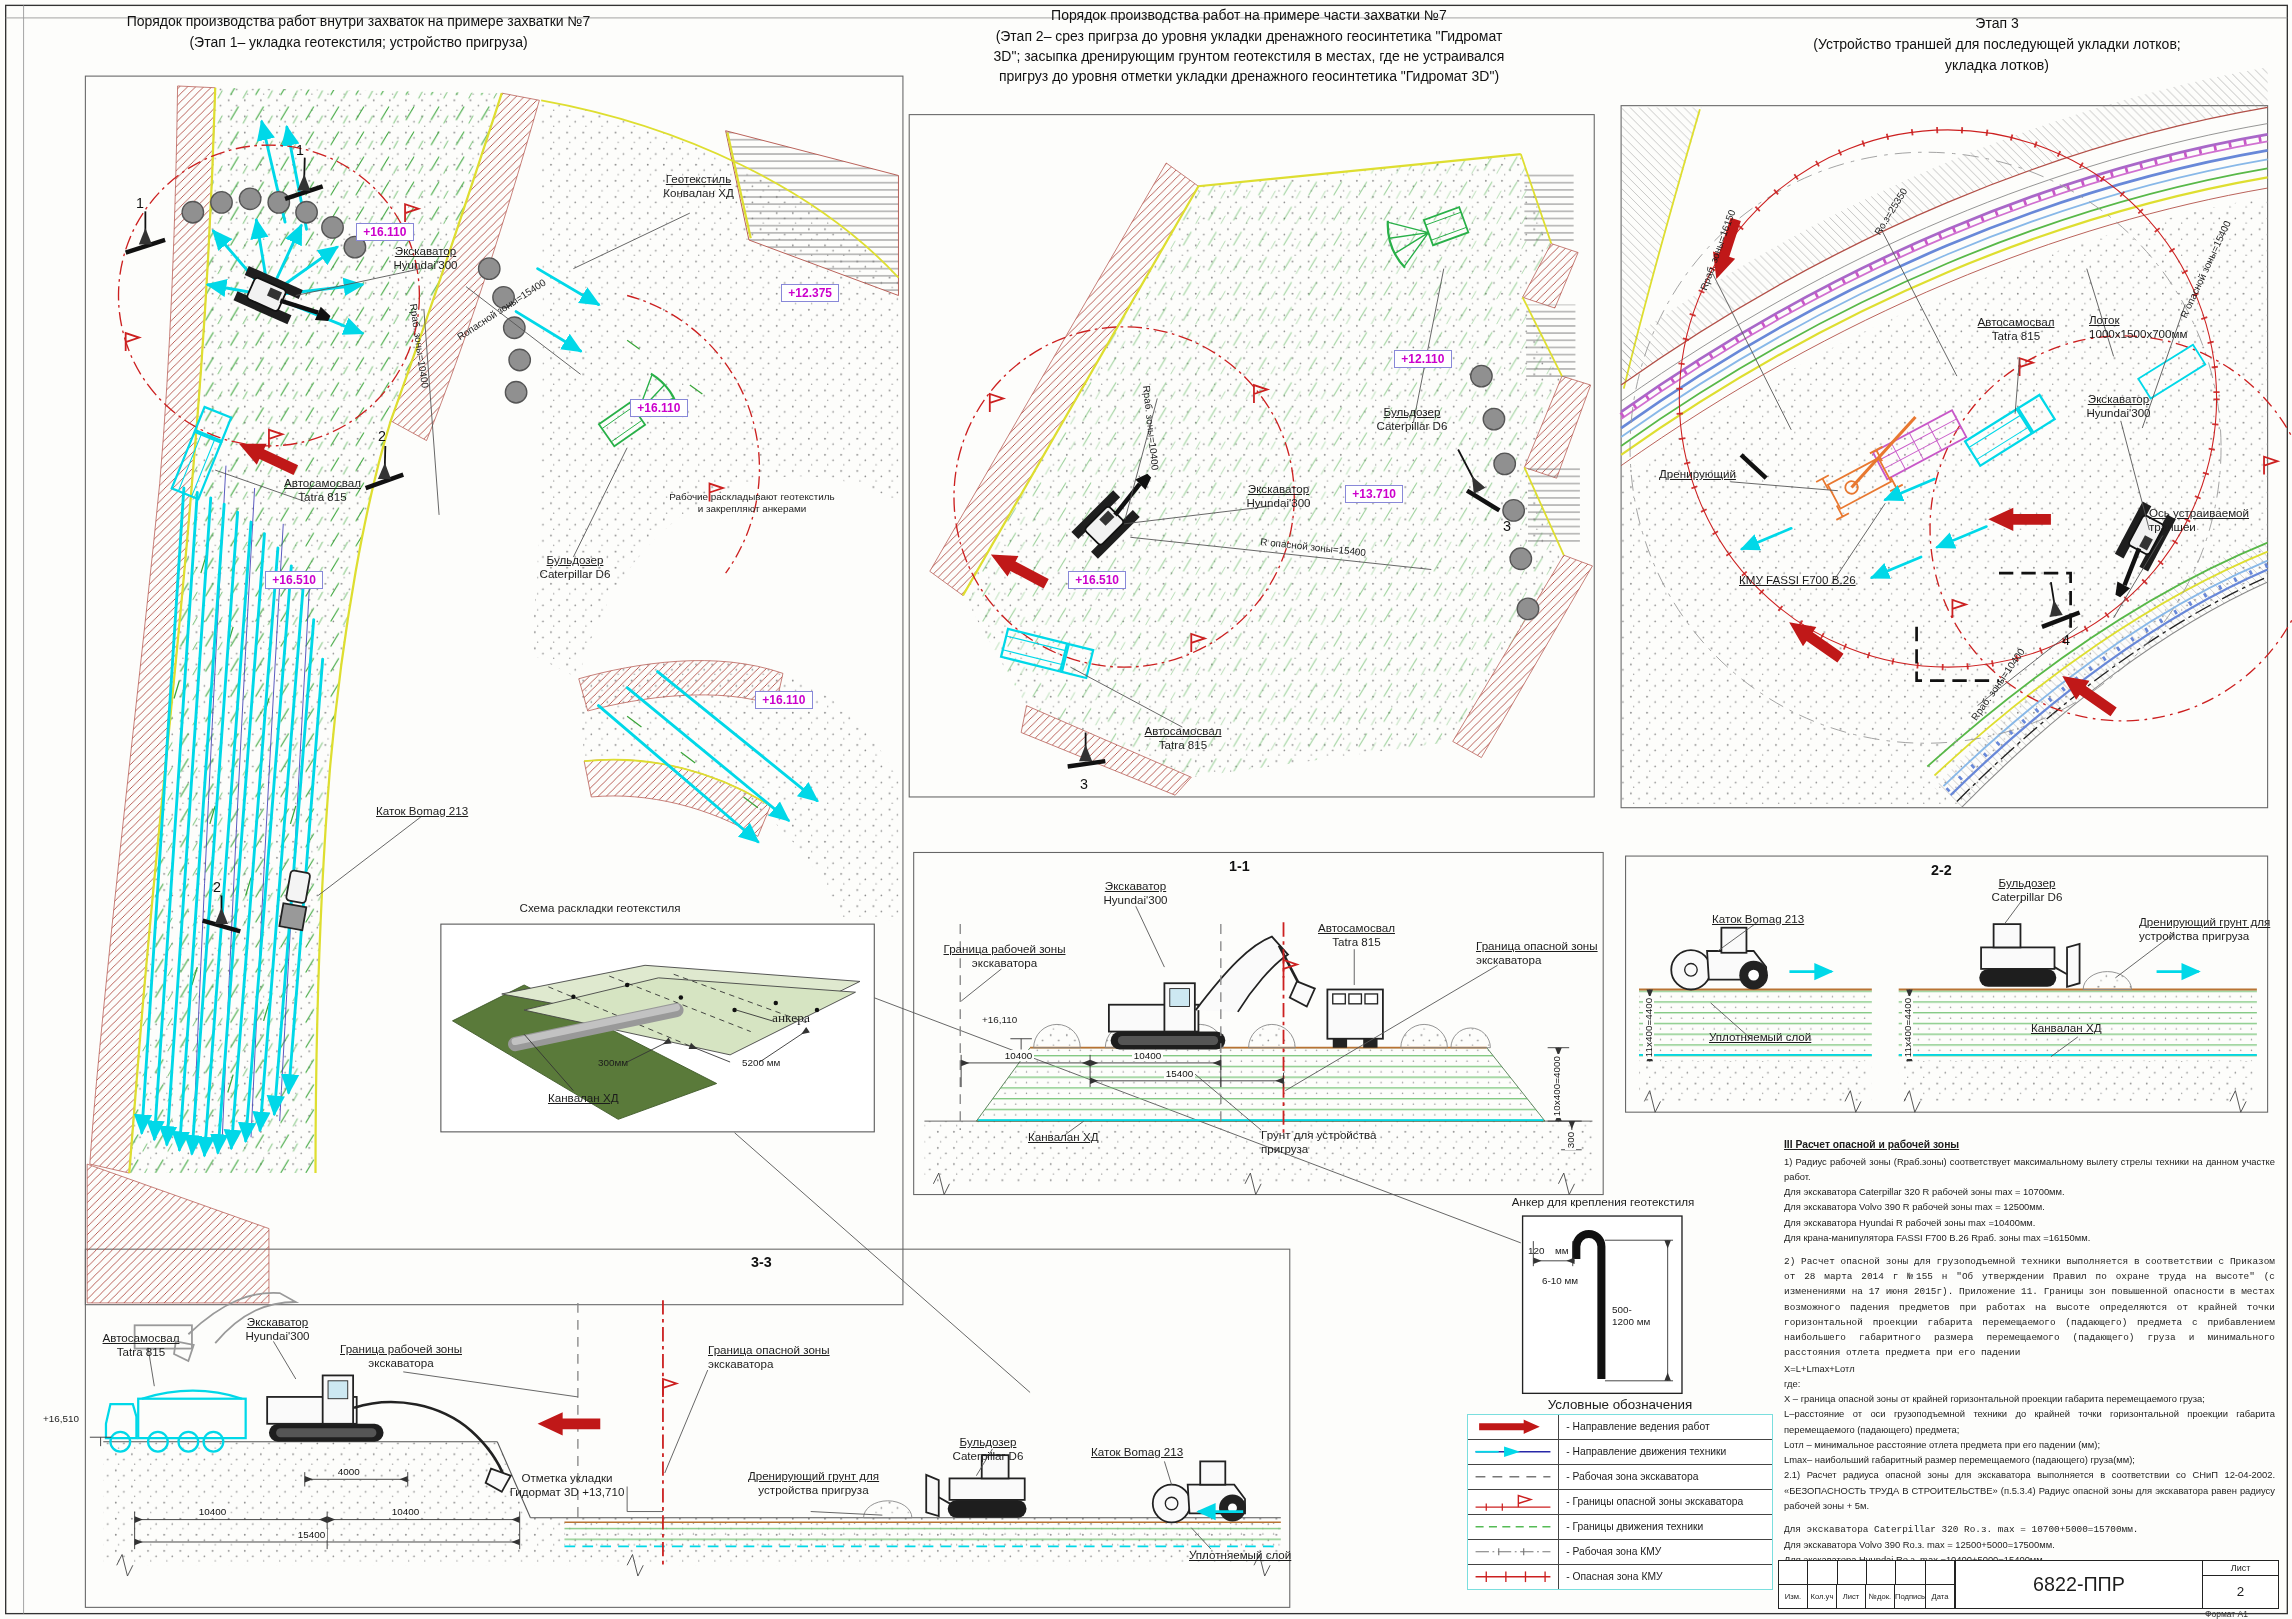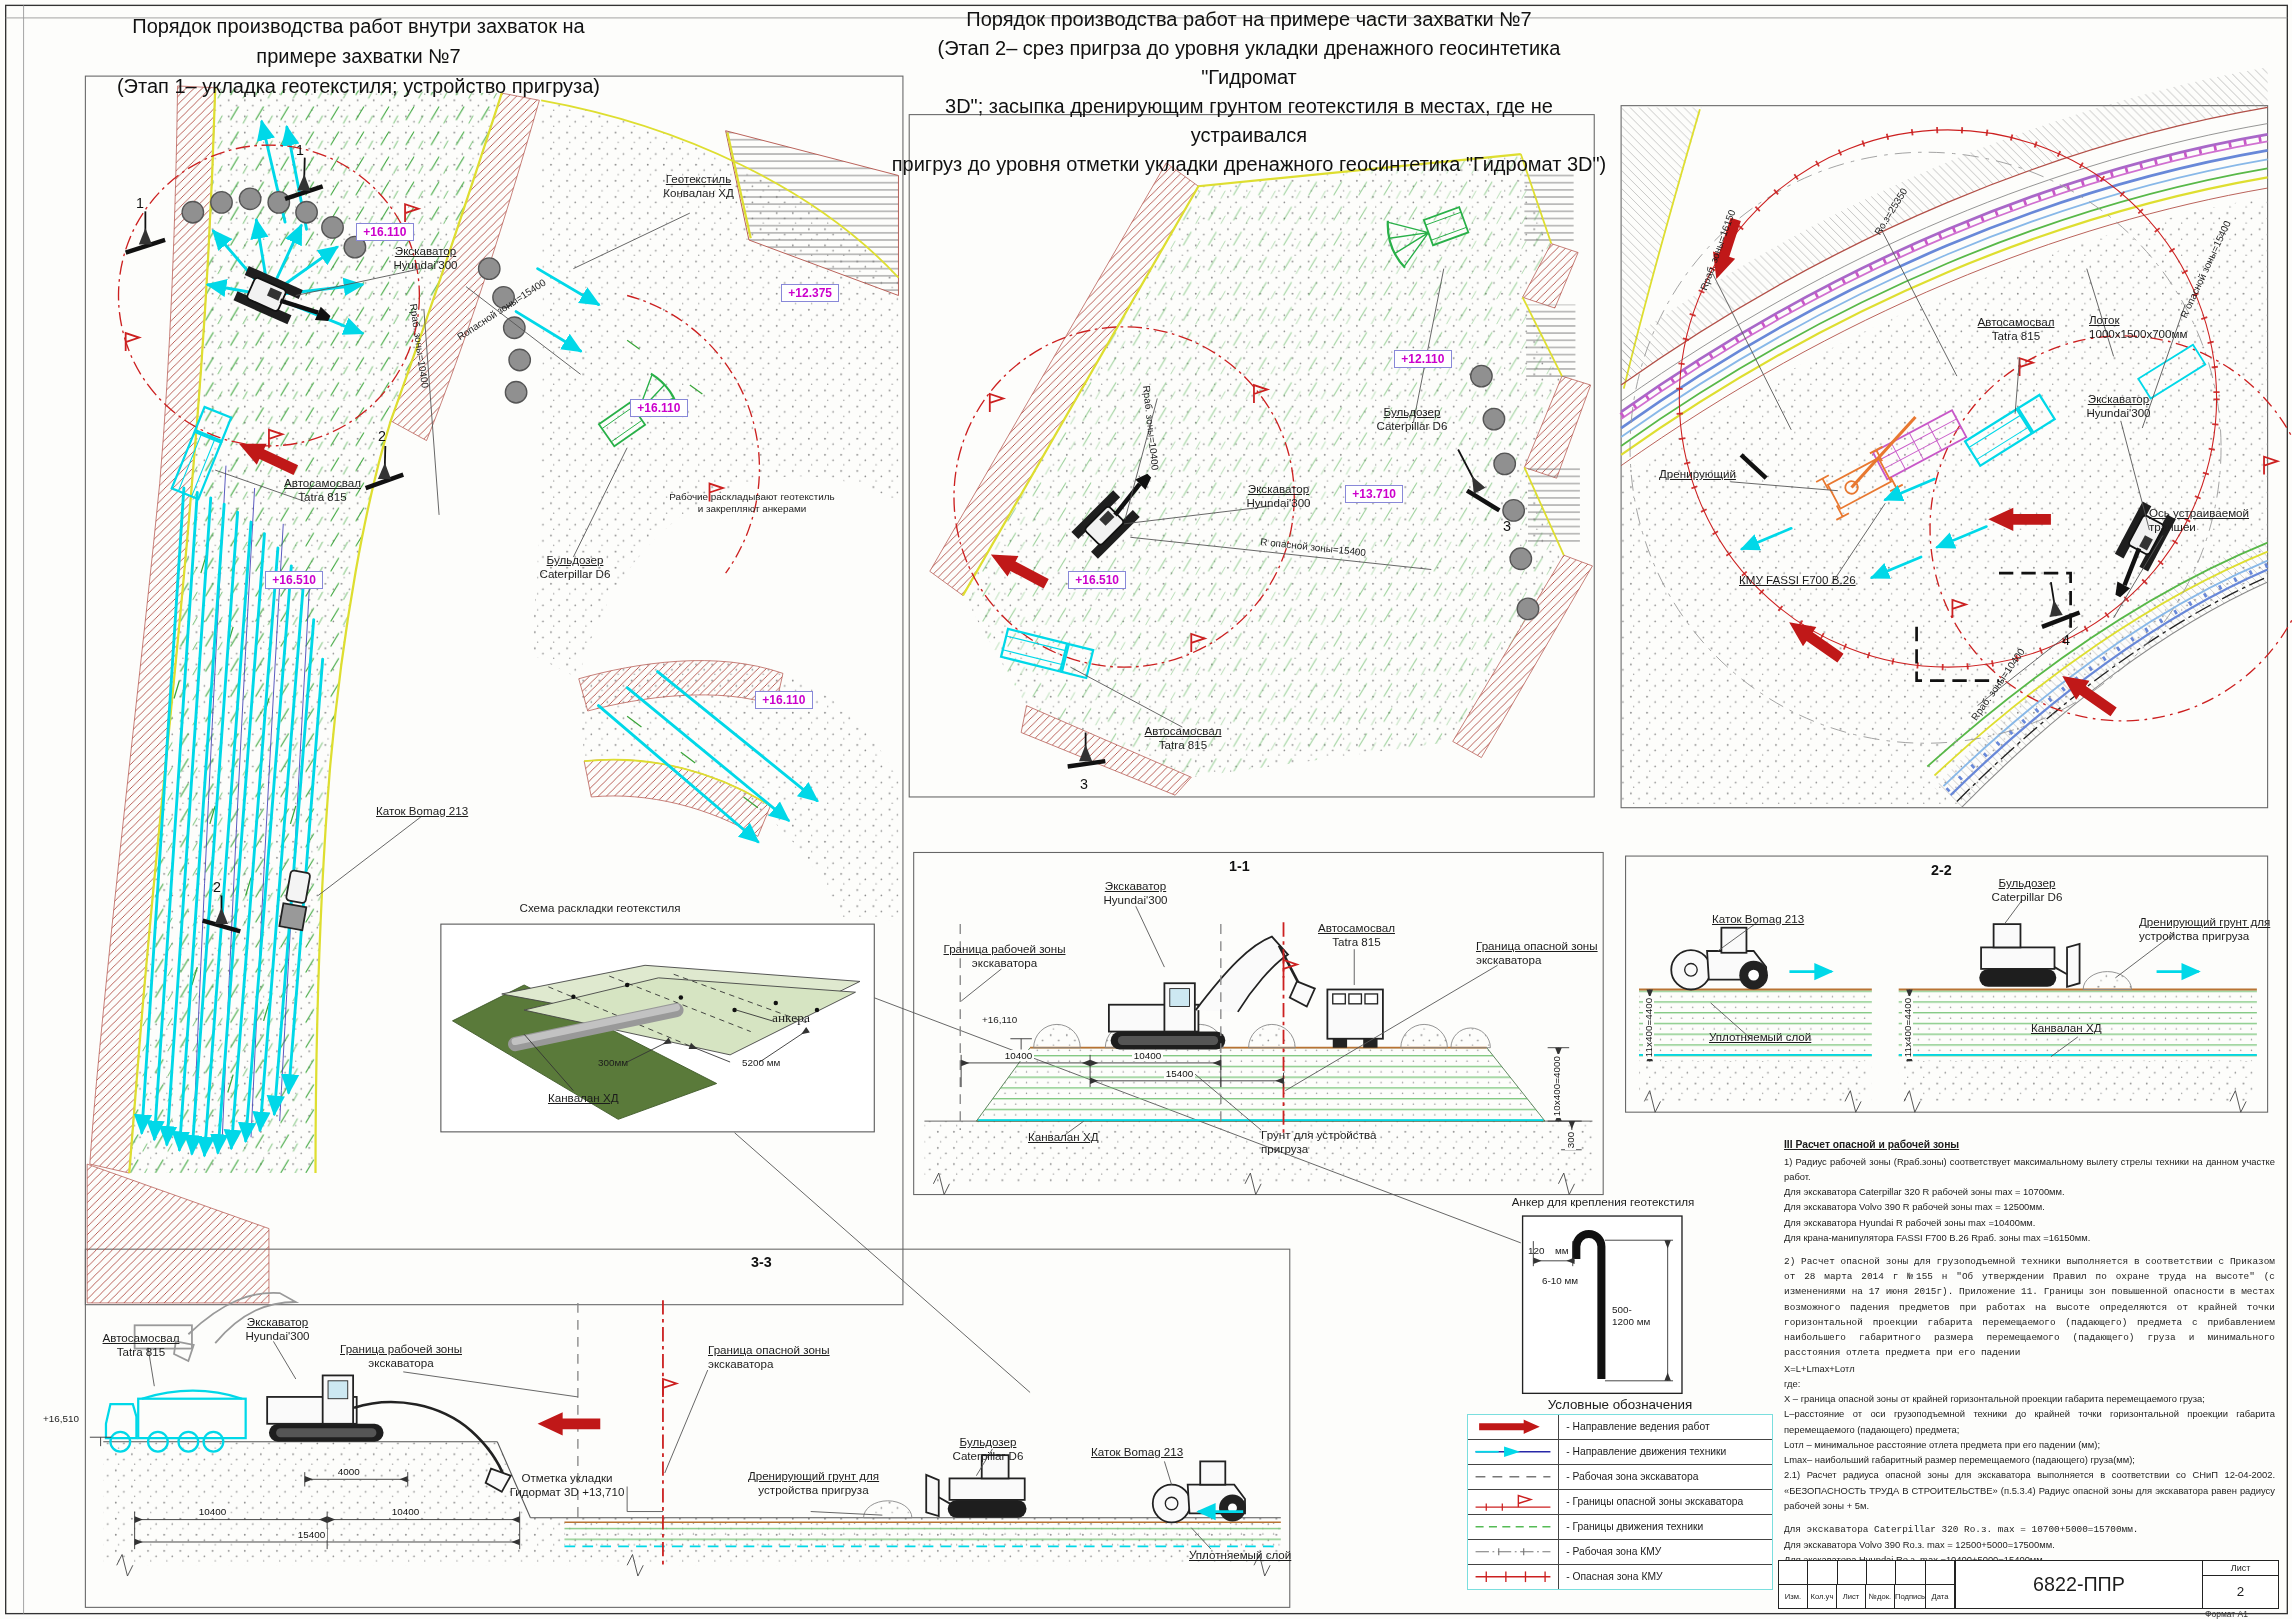--- a/index.html
+++ b/index.html
@@ -4,21 +4,21 @@
 <style>
   html,body{margin:0;padding:0;background:#ffffff;}
   #sheet{position:relative;width:2293px;height:1619px;background:#fdfdfb;overflow:hidden;
          font-family:"Liberation Sans",sans-serif;color:#1c1c1c;}
   #drawing{position:absolute;left:0;top:0;}
   .lb{position:absolute;font-size:11.6px;line-height:1.25;white-space:nowrap;color:#1c1c1c;}
   .lb .u{text-decoration:underline;}
   .ctr{text-align:center;}
   .rgt{text-align:center;}
   .sm{font-size:9.9px;}
-  .ttl{position:absolute;font-size:20px;line-height:1.5;text-align:center;color:#111;}
+  .ttl{position:absolute;font-size:14px;line-height:1.5;text-align:center;color:#111;}
   .stt{position:absolute;font-size:14.3px;font-weight:bold;color:#111;}
   .badge{position:absolute;border:1.3px solid #8888d8;background:#fff;color:#cc00cc;
          font-size:12px;font-weight:bold;padding:0.9px 6.3px;line-height:14.3px;margin-top:44px;}
   .mknum{position:absolute;font-size:14.3px;color:#111;}
   .dimt{position:absolute;font-size:9.9px;background:#fdfdfb;padding:0 1.8px;color:#111;white-space:nowrap;}
   .rot{transform-origin:0 0;}
   
   #notes{position:absolute;left:1784px;top:1139px;width:491px;}
   #notes .nh{font-size:10.3px;font-weight:bold;text-decoration:underline;margin-bottom:3.6px;}
   #notes p{font-size:9.4px;line-height:1.62;margin:0;text-align:justify;}
@@ -600,20 +600,23 @@
     </g>
   </g>
 </svg>
 
 <div class="ttl" style="left:90px;top:10.7px;width:537px;">
   <span>Порядок производства работ внутри захваток на примере захватки №7</span><br><span>(Этап 1– укладка геотекстиля; устройство пригруза)</span>
 </div>
 <div class="ttl" style="left:891px;top:5.4px;width:716px;line-height:1.45;">
   <span>Порядок производства работ  на примере части захватки №7</span><br><span>(Этап 2– срез пригрза до уровня укладки дренажного геосинтетика "Гидромат</span><br>
   <span>3D"; засыпка дренирующим грунтом геотекстиля в местах, где не устраивался</span><br><span>пригруз до уровня отметки укладки дренажного геосинтетика "Гидромат 3D")</span>
+</div>
+<div class="ttl" style="left:1746px;top:12.5px;width:502px;">
+  <span>Этап 3</span><br><span>(Устройство траншей для последующей укладки  лотков;</span><br><span>укладка лотков)</span>
 </div>
 
 <div class="badge" style="left:356px;top:179px;">+16.110</div>
 <div class="badge" style="left:630px;top:355px;">+16.110</div>
 <div class="badge" style="left:755px;top:647px;">+16.110</div>
 <div class="badge" style="left:781px;top:240px;">+12.375</div>
 <div class="badge" style="left:265px;top:527px;">+16.510</div>
 <div class="lb ctr" style="left:627px;top:172px;width:143px;">
   <span class="u">Геотекстиль</span><br><span>Конвалан ХД</span>
 </div>

